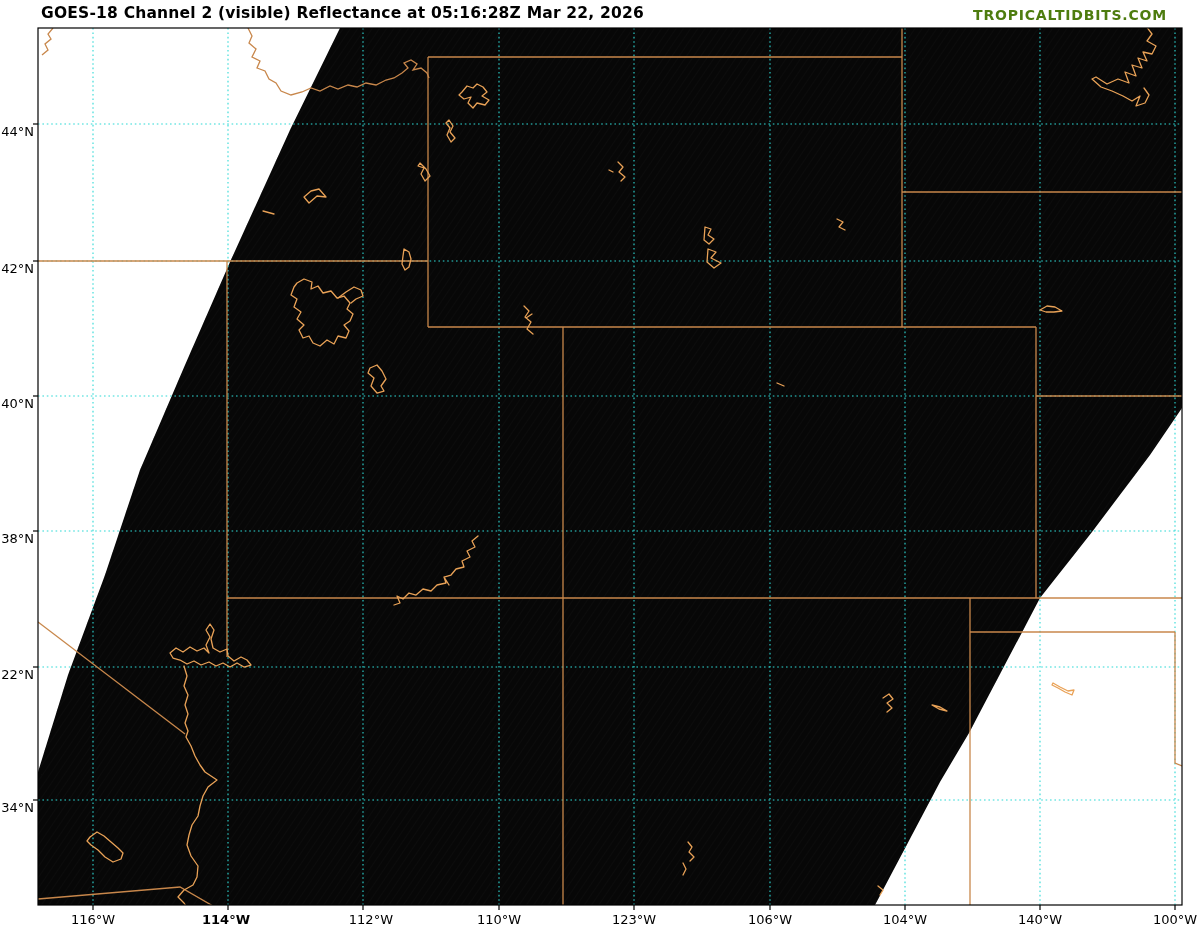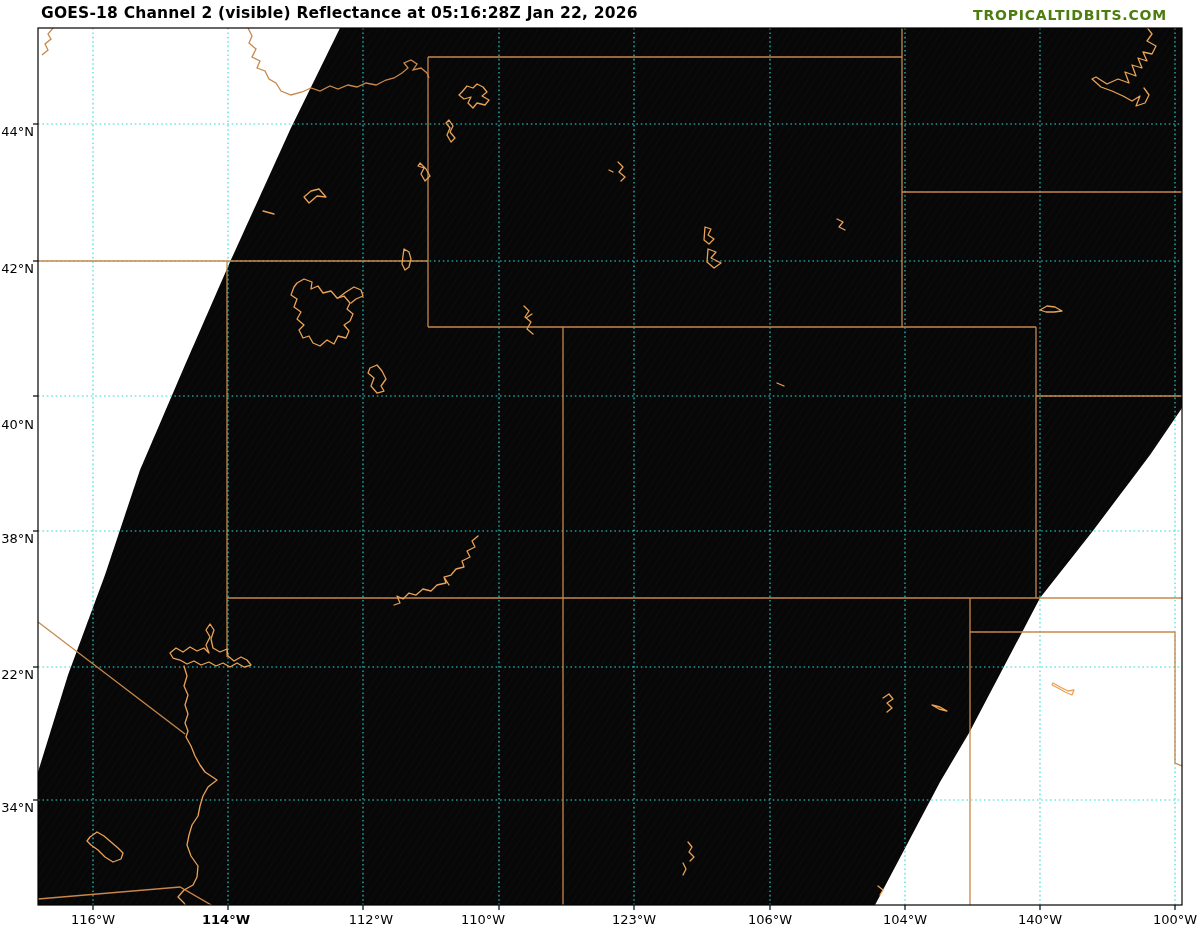--- a/index.html
+++ b/index.html
@@ -20,21 +20,21 @@
     position:absolute;font-size:13px;color:#000;line-height:16px;
   }
   .lat-label{width:34px;text-align:right;margin-top:8px;}
   .lon-label{width:60px;text-align:center;}
 </style>
 </head>
 <body>
 
 <div class="canvas">
 
-  <div class="title">GOES-18 Channel 2 (visible) Reflectance at 05:16:28Z Jan 22, 2026</div>
+  <div class="title">GOES-18 Channel 2 (visible) Reflectance at 05:16:28Z Mar 22, 2026</div>
   <div class="watermark">TROPICALTIDBITS.COM</div>
 
   <svg class="map-svg" width="1200" height="929" viewBox="0 0 1200 929">
     <defs>
       <pattern id="scantex" width="6" height="6" patternUnits="userSpaceOnUse" patternTransform="rotate(34)">
         <rect width="6" height="6" fill="none"></rect>
         <line x1="0" y1="0" x2="0" y2="6" stroke="#141414" stroke-width="1.4"></line>
       </pattern>
       <clipPath id="plotclip">
         <rect x="38" y="28" width="1144" height="877"></rect>
@@ -132,28 +132,28 @@
       <line x1="634" y1="905" x2="634" y2="910"></line>
       <line x1="770" y1="905" x2="770" y2="910"></line>
       <line x1="905" y1="905" x2="905" y2="910"></line>
       <line x1="1040" y1="905" x2="1040" y2="910"></line>
       <line x1="1175" y1="905" x2="1175" y2="910"></line>
     </g>
   </svg>
 
   <div class="tick-label lat-label" style="left:0;top:116px;">44°N</div>
   <div class="tick-label lat-label" style="left:0;top:253px;">42°N</div>
-  <div class="tick-label lat-label" style="left:0;top:409px;">40°N</div>
+  <div class="tick-label lat-label" style="left:0;top:388px;">40°N</div>
   <div class="tick-label lat-label" style="left:0;top:523px;">38°N</div>
   <div class="tick-label lat-label" style="left:0;top:659px;">22°N</div>
   <div class="tick-label lat-label" style="left:0;top:792px;">34°N</div>
 
   <div class="tick-label lon-label" style="left:63px;top:912px;">116°W</div>
   <div class="tick-label lon-label" style="left:196px;top:912px;font-weight:bold;">114°W</div>
   <div class="tick-label lon-label" style="left:333px;top:912px;text-align:right;">112°W</div>
-  <div class="tick-label lon-label" style="left:453px;top:912px;">110°W</div>
+  <div class="tick-label lon-label" style="left:469px;top:912px;">110°W</div>
   <div class="tick-label lon-label" style="left:604px;top:912px;">123°W</div>
   <div class="tick-label lon-label" style="left:740px;top:912px;">106°W</div>
   <div class="tick-label lon-label" style="left:875px;top:912px;">104°W</div>
   <div class="tick-label lon-label" style="left:1010px;top:912px;">140°W</div>
   <div class="tick-label lon-label" style="left:1145px;top:912px;">100°W</div>
 
 </div>
 
 </body></html>

